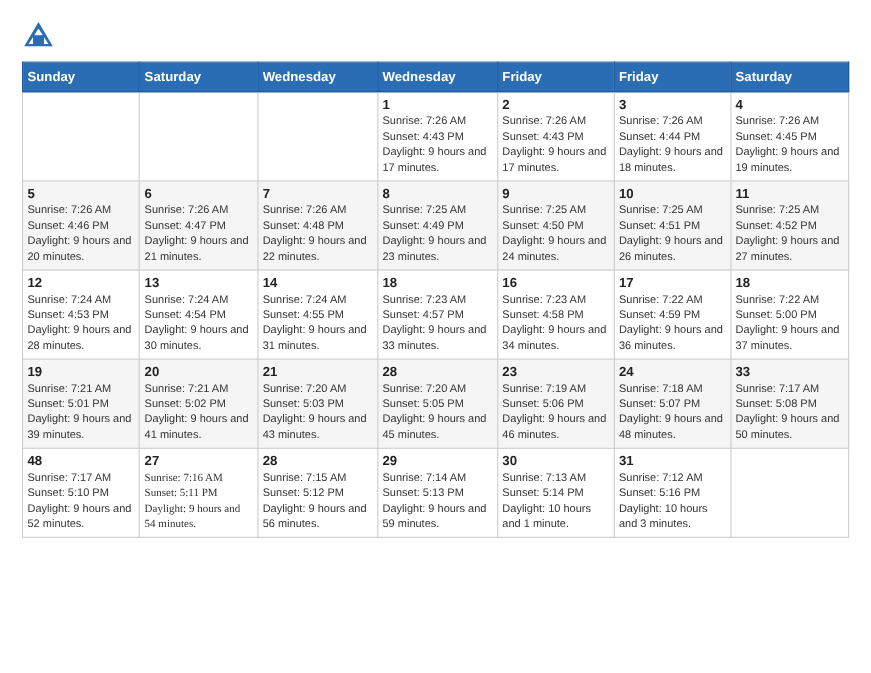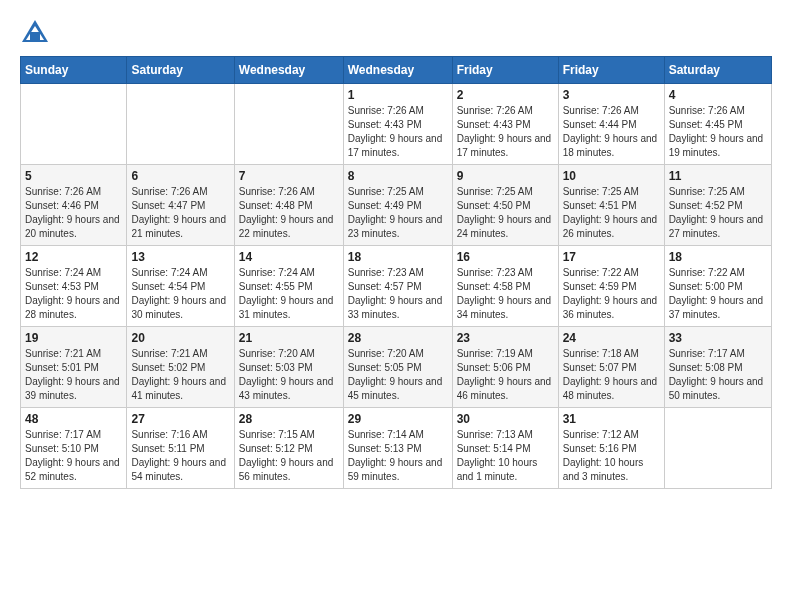--- a/index.html
+++ b/index.html
@@ -290,21 +290,21 @@
         </tr>
         <tr>
           <td>
             <div class="day-num">48</div>
             <div class="day-info" style="white-space: pre-line;">Sunrise: 7:17 AM
 Sunset: 5:10 PM
 Daylight: 9 hours and 52 minutes.</div>
           </td>
           <td>
             <div class="day-num">27</div>
-            <div class="day-info" style="white-space: pre-line;">Sunrise: 7:16 AM
+            <div class="day-info" style="white-space: pre-line; font-family: Liberation Serif, serif;">Sunrise: 7:16 AM
 Sunset: 5:11 PM
 Daylight: 9 hours and 54 minutes.</div>
           </td>
           <td>
             <div class="day-num">28</div>
             <div class="day-info" style="white-space: pre-line;">Sunrise: 7:15 AM
 Sunset: 5:12 PM
 Daylight: 9 hours and 56 minutes.</div>
           </td>
           <td>

